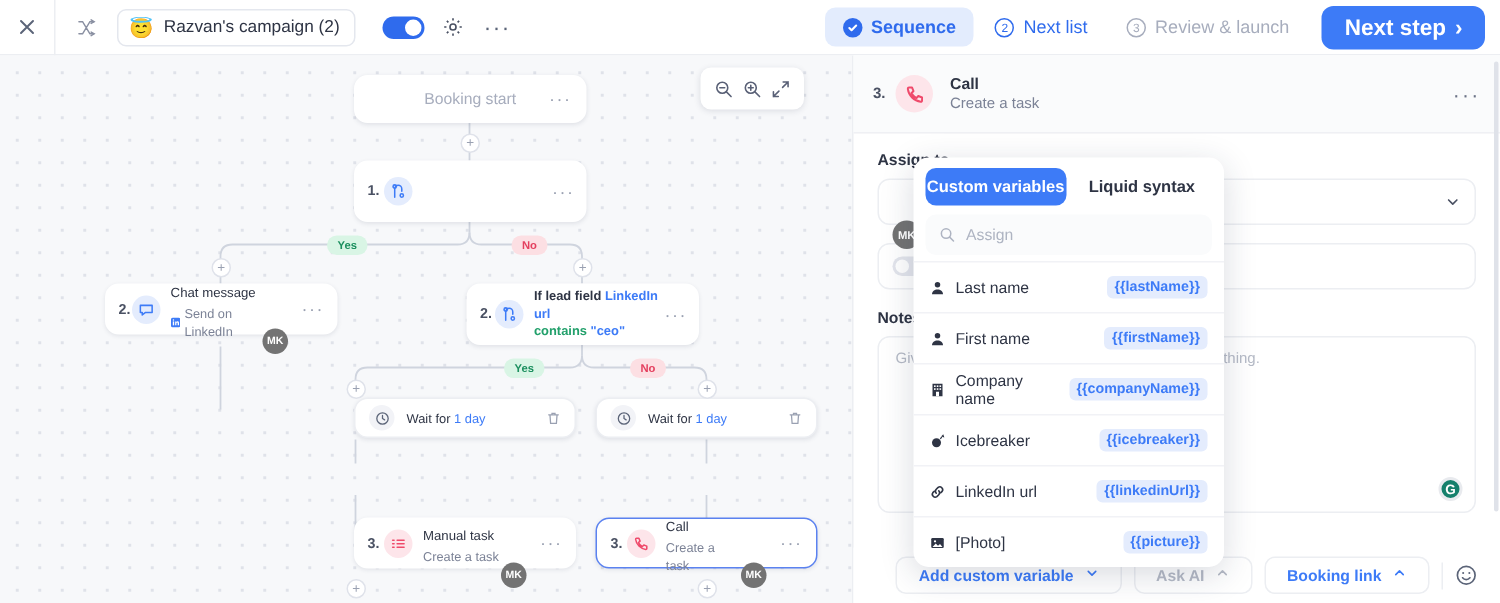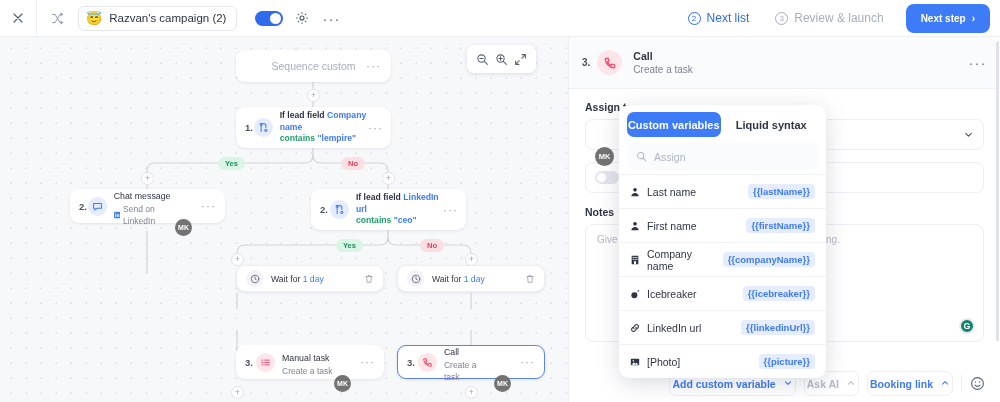--- a/index.html
+++ b/index.html
@@ -47,21 +47,21 @@
   .step.done-link { color: #2f6bed; font-weight: 500; }
   .step.muted { color: #a7adbd; }
   .step-num {
     width: 13px; height: 13px; border-radius: 50%; border: 1.3px solid currentColor;
     font-size: 8px; display: flex; align-items: center; justify-content: center; flex: none;
   }
   .step-check { width: 13px; height: 13px; border-radius: 50%; background: #2f6bed; color: #fff;
     display: flex; align-items: center; justify-content: center; flex: none; }
   .next-btn {
     margin-left: 8px; background: #3d7bf7; color: #fff; border: none; border-radius: 8px;
-    height: 29px; padding: 0 15px; font-size: 10px; font-weight: 600; cursor: pointer;
+    height: 29px; padding: 0 15px; font-size: 15px; font-weight: 600; cursor: pointer;
     display: flex; align-items: center; gap: 6px; font-family: inherit;
   }
 
   
   .canvas {
     position: absolute; top: 37px; left: 0; width: 568px; height: 365px;
     background-color: #f7f8fa;
     background-image: radial-gradient(#dfe2e9 1px, transparent 1px);
     background-size: 15px 15px; background-position: 4px 4px;
     overflow: hidden;
@@ -172,35 +172,35 @@
     display: flex; align-items: center; justify-content: center; border: 2px solid #e8eaee;
     cursor: pointer;
   }
   .panel-foot {
     position: absolute; bottom: 0; left: 0; width: 432px; height: 37px;
     display: flex; align-items: center; justify-content: flex-end; gap: 8px; padding: 0 16px;
     background: #fff;
   }
   .foot-btn {
     height: 25px; border: 1px solid #eceef2; border-radius: 7px; background: #fff;
-    padding: 0 2px; font-size: 10.5px; font-weight: 600; color: #3d7bf7;
+    padding: 0 14px; font-size: 10.5px; font-weight: 600; color: #3d7bf7;
     display: flex; align-items: center; gap: 7px; cursor: pointer; font-family: inherit;
   }
   .foot-btn.dis { color: #b5bac6; }
   .foot-sep { width: 1px; height: 18px; background: #eceef2; }
   .emoji-btn { color: #5b6478; display: flex; cursor: pointer; }
 
   .scrollbar {
     position: absolute; right: 1px; top: 4px; width: 3px; height: 300px;
     background: #dfe2e9; border-radius: 2px;
   }
 
   
   .vardrop {
-    position: absolute; left: 50px; top: 68px; width: 207px;
+    position: absolute; left: 40px; top: 68px; width: 207px;
     background: #fff; border-radius: 10px; box-shadow: 0 5px 22px rgba(30,40,70,.17);
     overflow: hidden; z-index: 40;
   }
   .vtabs { display: flex; gap: 4px; padding: 7px 8px 6px; }
   .vtab {
     flex: 1; height: 25px; border-radius: 7px; font-size: 11px; font-weight: 600;
     display: flex; align-items: center; justify-content: center; cursor: pointer;
     border: none; font-family: inherit;
   }
   .vtab.on { background: #3d7bf7; color: #fff; }
@@ -246,20 +246,28 @@
     <div class="tgl"></div>
     <div class="gear-ic">
       <svg width="14" height="14" viewBox="0 0 16 16" fill="none" stroke="currentColor" stroke-width="1.25">
           <circle cx="8" cy="8" r="2.3"></circle>
           <path d="M8 1.3v1.7M8 13v1.7M14.7 8H13M3 8H1.3M12.7 3.3l-1.2 1.2M4.5 11.5l-1.2 1.2M12.7 12.7l-1.2-1.2M4.5 4.5L3.3 3.3"></path>
         </svg>
     </div>
     <div class="dots-ic">···</div>
 
     <div class="steps">
+      <div class="step active">
+        <span class="step-check">
+          <svg width="7" height="7" viewBox="0 0 8 8" fill="none" stroke="#fff" stroke-width="1.6" stroke-linecap="round" stroke-linejoin="round">
+              <path d="M1.4 4.2l1.7 1.7L6.6 2.3"></path>
+            </svg>
+        </span>
+        <span>Sequence</span>
+      </div>
       <div class="step done-link">
         <span class="step-num">2</span>
         <span>Next list</span>
       </div>
       <div class="step muted">
         <span class="step-num">3</span>
         <span>Review &amp; launch</span>
       </div>
       <button class="next-btn">
         <span>Next step</span>
@@ -301,39 +309,33 @@
           </svg>
       </span>
       <span>
         <svg width="13" height="13" viewBox="0 0 16 16" fill="none" stroke="currentColor" stroke-width="1.3" stroke-linecap="round">
             <path d="M10 2h4v4M6 14H2v-4M14 2L9.5 6.5M2 14l4.5-4.5"></path>
           </svg>
       </span>
     </div>
 
     <div class="node node-start">
-      <span>Sequence custom</span>
+      <span>Booking start</span>
       <span class="nd">···</span>
     </div>
     <div class="plus" style="left:307px; top:52px;">+</div>
 
     <div class="node cond" style="left:236px; top:70px;">
       <span class="cond-num">1.</span>
       <span class="ic-circle ic-blue">
         <svg width="11" height="11" viewBox="0 0 14 14" fill="none" stroke="currentColor" stroke-width="1.3" stroke-linecap="round">
             <path d="M4 12V5a3 3 0 013-3 3 3 0 013 3v2"></path>
             <circle cx="4" cy="3" r="1.4"></circle>
             <circle cx="10" cy="10.6" r="1.4"></circle>
           </svg>
-      </span>
-      <span class="cond-txt">
-        <span class="c-dark">If lead field</span>
-        <span class="c-blue">Company name</span><br>
-        <span class="c-green">contains</span>
-        <span class="c-blue">"lempire"</span>
       </span>
       <span class="nd">···</span>
     </div>
 
     <div class="pill pill-yes" style="left:218px; top:120px;">Yes</div>
     <div class="pill pill-no" style="left:341px; top:120px;">No</div>
 
     <div class="plus" style="left:141px; top:135px;">+</div>
     <div class="plus" style="left:382px; top:135px;">+</div>
 

